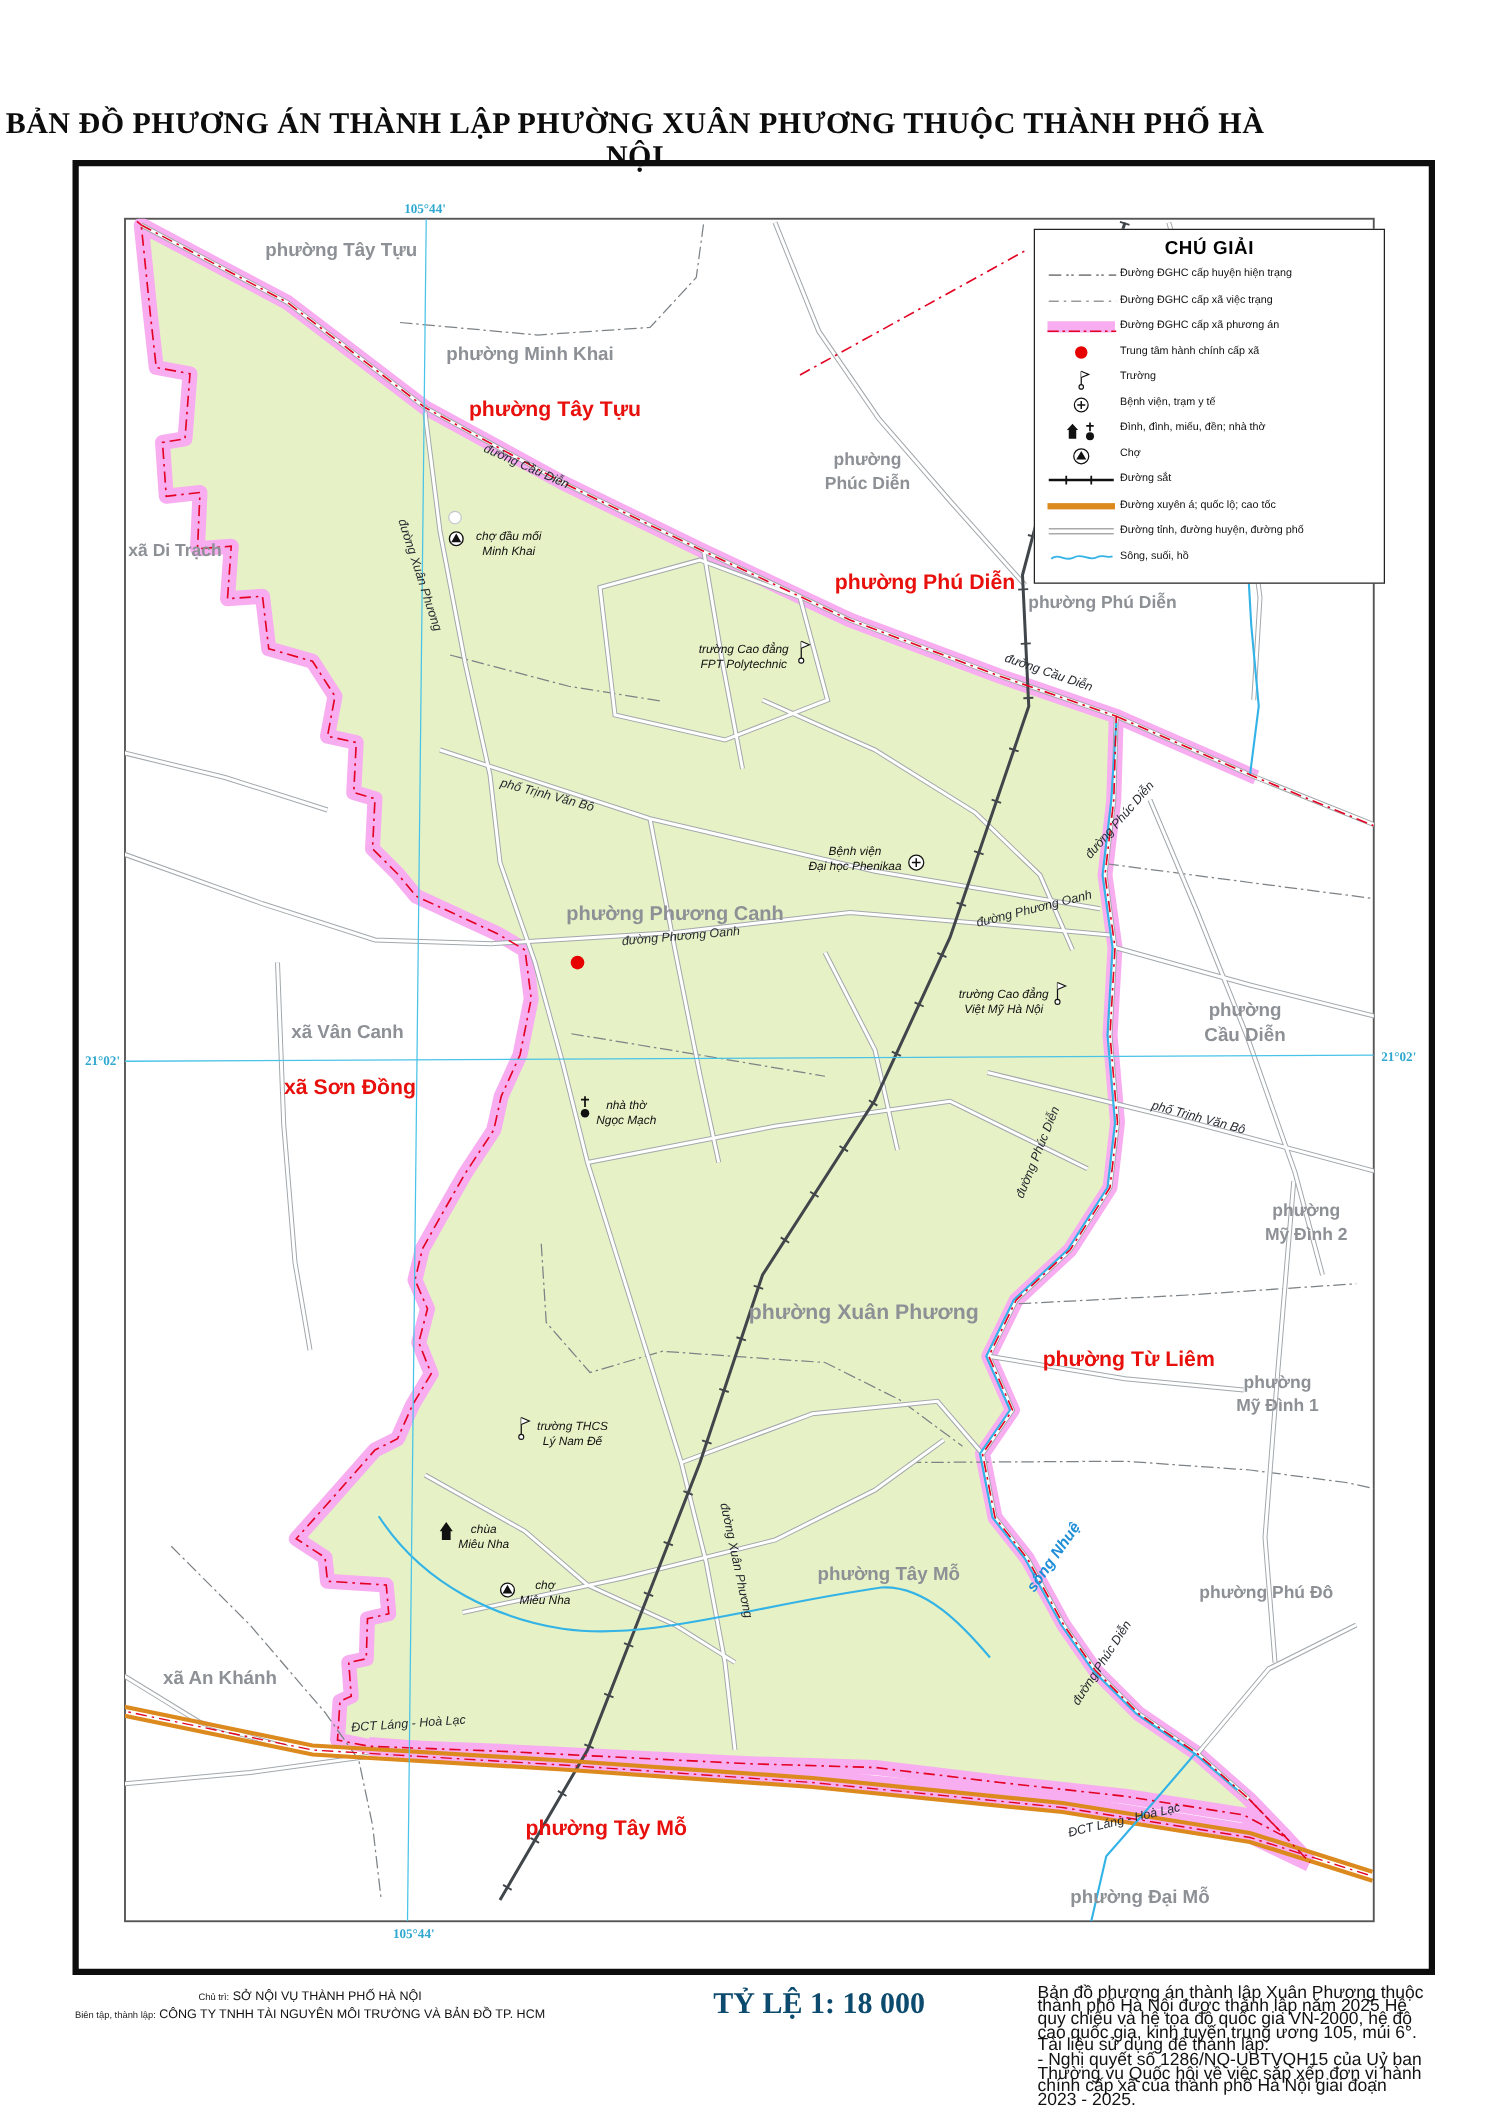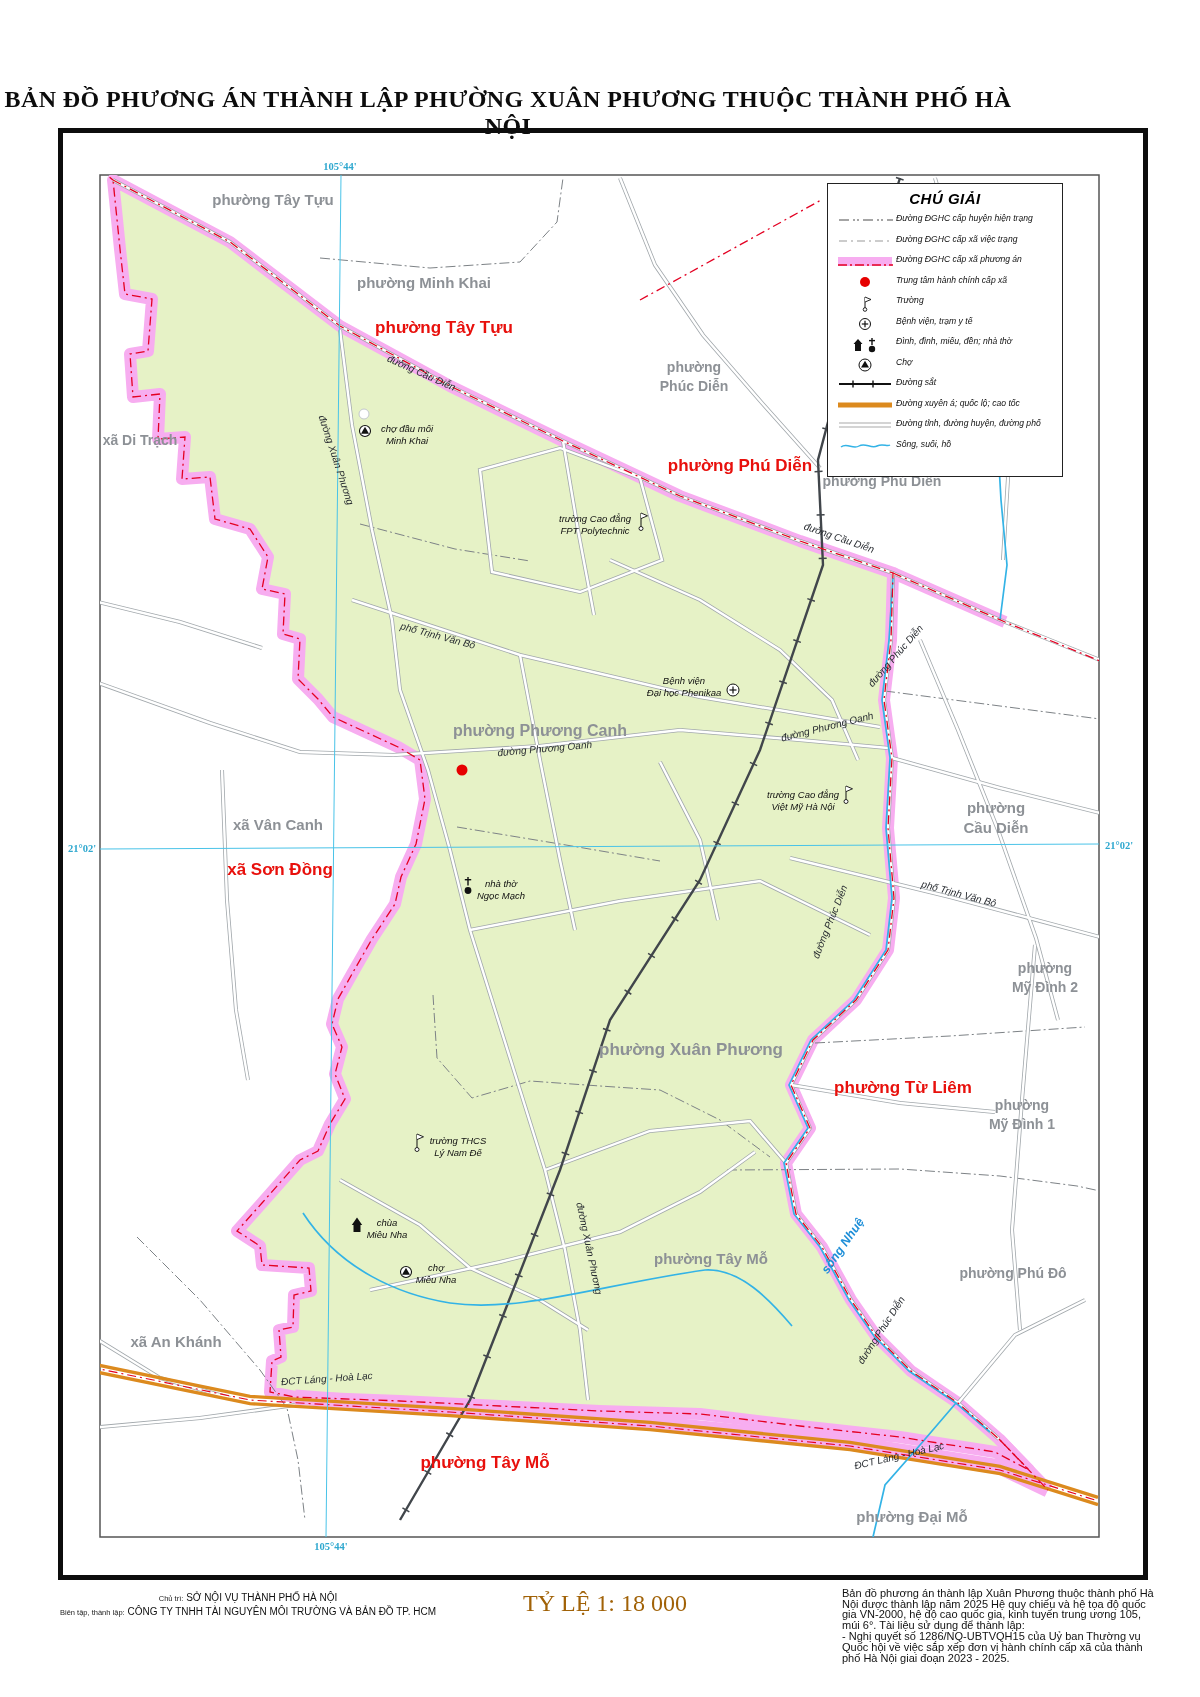--- a/index.html
+++ b/index.html
@@ -2,40 +2,40 @@
 <html><head>
 <meta charset="utf-8">
 <style>
   html,body{margin:0;padding:0;background:#fff;}
   #page{position:relative;width:1200px;height:1697px;background:#fff;font-family:"Liberation Sans",sans-serif;overflow:hidden;}
   #map-title{position:absolute;left:0;top:86px;width:1016px;text-align:center;
     font-family:"Liberation Serif",serif;font-weight:bold;font-size:24px;color:#0c0c0c;letter-spacing:.4px;}
   #outer-frame{position:absolute;left:58px;top:128px;width:1080px;height:1442px;border:5px solid #0d0d0d;}
   #map-svg{position:absolute;left:0;top:0;}
   
-  #legend{position:absolute;left:827px;top:183px;width:236px;border:1.4px solid #222;background:#fff;padding:4px 6px 17px 6px;box-sizing:border-box;font-style:italic;}
+  #legend{position:absolute;left:827px;top:183px;width:281px;border:1.4px solid #222;background:#fff;padding:4px 6px 7px 6px;box-sizing:border-box;}
   #legend h3{margin:2px 0 6px 0;text-align:center;font-size:15px;letter-spacing:.5px;color:#000;}
   .lrow{display:flex;align-items:flex-start;height:20.5px;}
   .lsym{width:62px;flex:0 0 62px;display:flex;justify-content:center;align-items:center;}
   .llab{font-size:8.6px;color:#111;white-space:nowrap;}
   
   .glab{fill:#8d9196;font-weight:bold;text-anchor:middle;font-family:"Liberation Sans",sans-serif;}
   .rlab{fill:#e8100c;font-weight:bold;font-size:17px;text-anchor:middle;font-family:"Liberation Sans",sans-serif;}
   .road-lab{fill:#272b30;font-style:italic;font-size:10px;text-anchor:middle;font-family:"Liberation Sans",sans-serif;}
   .poi-lab{fill:#101010;font-style:italic;font-size:9.5px;text-anchor:middle;font-family:"Liberation Sans",sans-serif;}
   .wat-lab{fill:#1f8fd8;font-style:italic;font-weight:bold;font-size:12.5px;text-anchor:middle;font-family:"Liberation Sans",sans-serif;}
   .grat-lab{fill:#2fa8cf;font-weight:bold;font-size:10.5px;text-anchor:middle;font-family:"Liberation Serif",serif;}
   
   #footer{position:absolute;left:0;top:1576px;width:1200px;}
   #credits{position:absolute;left:60px;top:16px;font-size:10px;color:#111;text-align:center;}
   #credits .pre{font-size:7.5px;color:#222;}
   #credits div{margin-bottom:3px;white-space:nowrap;}
-  #scale{position:absolute;left:470px;top:14px;width:270px;text-align:center;
-    font-family:"Liberation Serif",serif;font-weight:normal;font-size:24px;color:#a16207;}
-  #notes{position:absolute;left:830px;top:12px;width:312px;font-size:11px;line-height:10.6px;color:#111;margin-left:12px;}
+  #scale{position:absolute;left:470px;top:14px;width:270px;text-align:right;
+    font-family:"Liberation Serif",serif;font-weight:bold;font-size:24px;color:#0c4a6e;}
+  #notes{position:absolute;left:830px;top:12px;width:312px;font-size:14px;line-height:10.6px;color:#111;}
   #notes p{margin:0 0 1px 0;}
 </style>
 </head>
 <body>
 
 <div id="page">
 
   <div id="map-title">BẢN ĐỒ PHƯƠNG ÁN THÀNH LẬP PHƯỜNG XUÂN PHƯƠNG THUỘC THÀNH PHỐ HÀ NỘI</div>
 
   <svg id="map-svg" width="1200" height="1697" viewBox="0 0 1200 1697">

